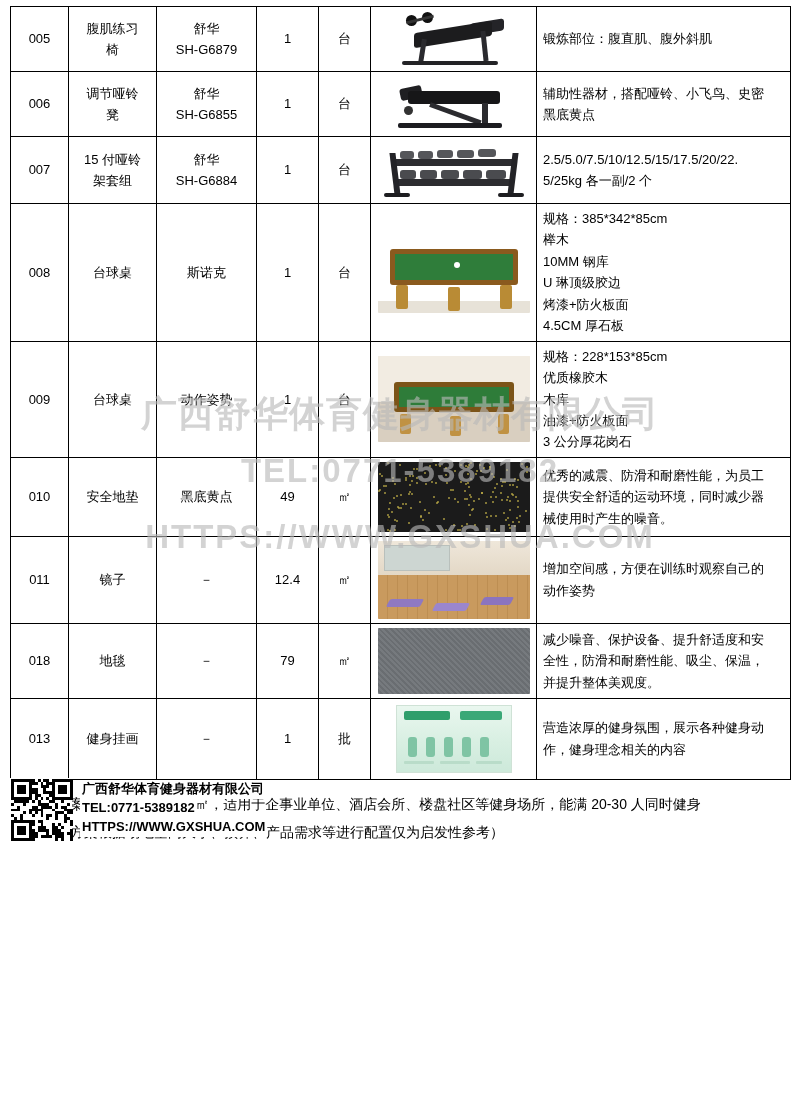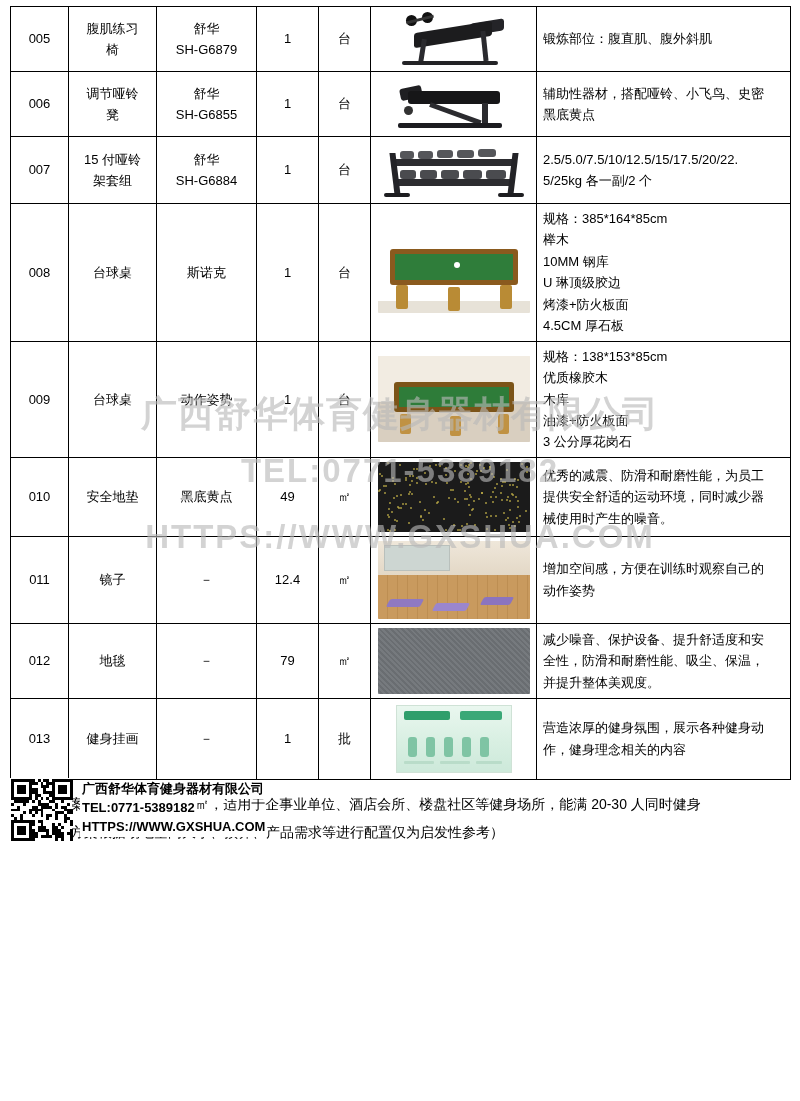--- a/index.html
+++ b/index.html
@@ -448,21 +448,21 @@
             <span class="ill ill-snooker">
               <span class="floor"></span>
               <span class="legA"></span>
                 <span class="legB"></span>
                 <span class="legC"></span>
               <span class="felt"></span>
             </span>
           </span>
         </td>
         <td class="desc">
-          <div>规格：385*164*85cm</div>
+          <div>规格：385*342*85cm</div>
           <div>榉木</div>
           <div>10MM 钢库</div>
           <div>U 琳顶级胶边</div>
           <div>烤漆+防火板面</div>
           <div>4.5CM 厚石板</div>
         </td>
       </tr>
 
       <tr>
         <td class="no">009</td>
@@ -480,21 +480,21 @@
               <span class="wall"></span>
                 <span class="floor2"></span>
               <span class="legA"></span>
                 <span class="legB"></span>
                 <span class="legC"></span>
               <span class="felt"></span>
             </span>
           </span>
         </td>
         <td class="desc">
-          <div>规格：138*153*85cm</div>
+          <div>规格：228*153*85cm</div>
           <div>优质橡胶木</div>
           <div>木库</div>
           <div>油漆+防火板面</div>
           <div>3 公分厚花岗石</div>
         </td>
       </tr>
 
       <tr>
         <td class="no">010</td>
         <td class="name">
@@ -700,21 +700,21 @@
             </span>
           </span>
         </td>
         <td class="desc">
           <div>增加空间感，方便在训练时观察自己的</div>
           <div>动作姿势</div>
         </td>
       </tr>
 
       <tr>
-        <td class="no">012</td>
+        <td class="no">018</td>
         <td class="name">
           <div>地毯</div>
         </td>
         <td class="brand">
           <div>－</div>
         </td>
         <td class="qty">79</td>
         <td class="unit">㎡</td>
         <td class="img">
           <span class="imgbox">

